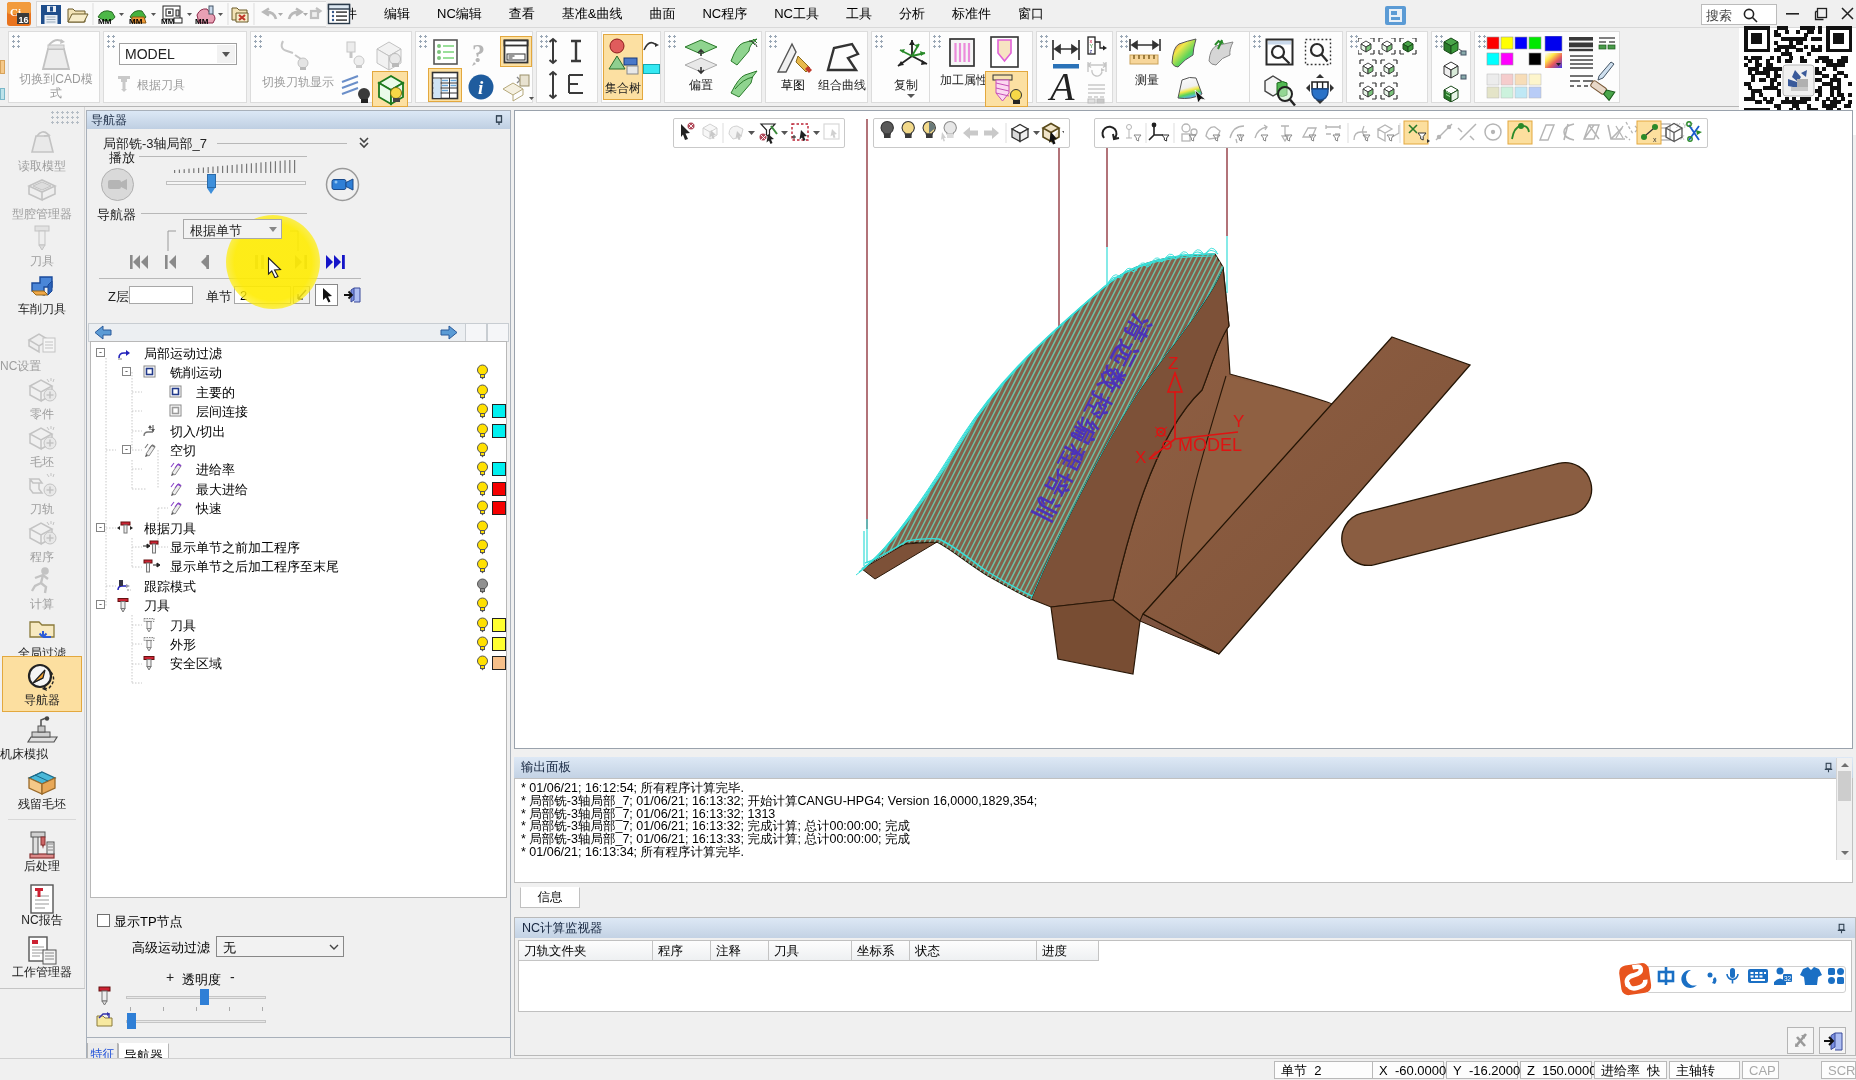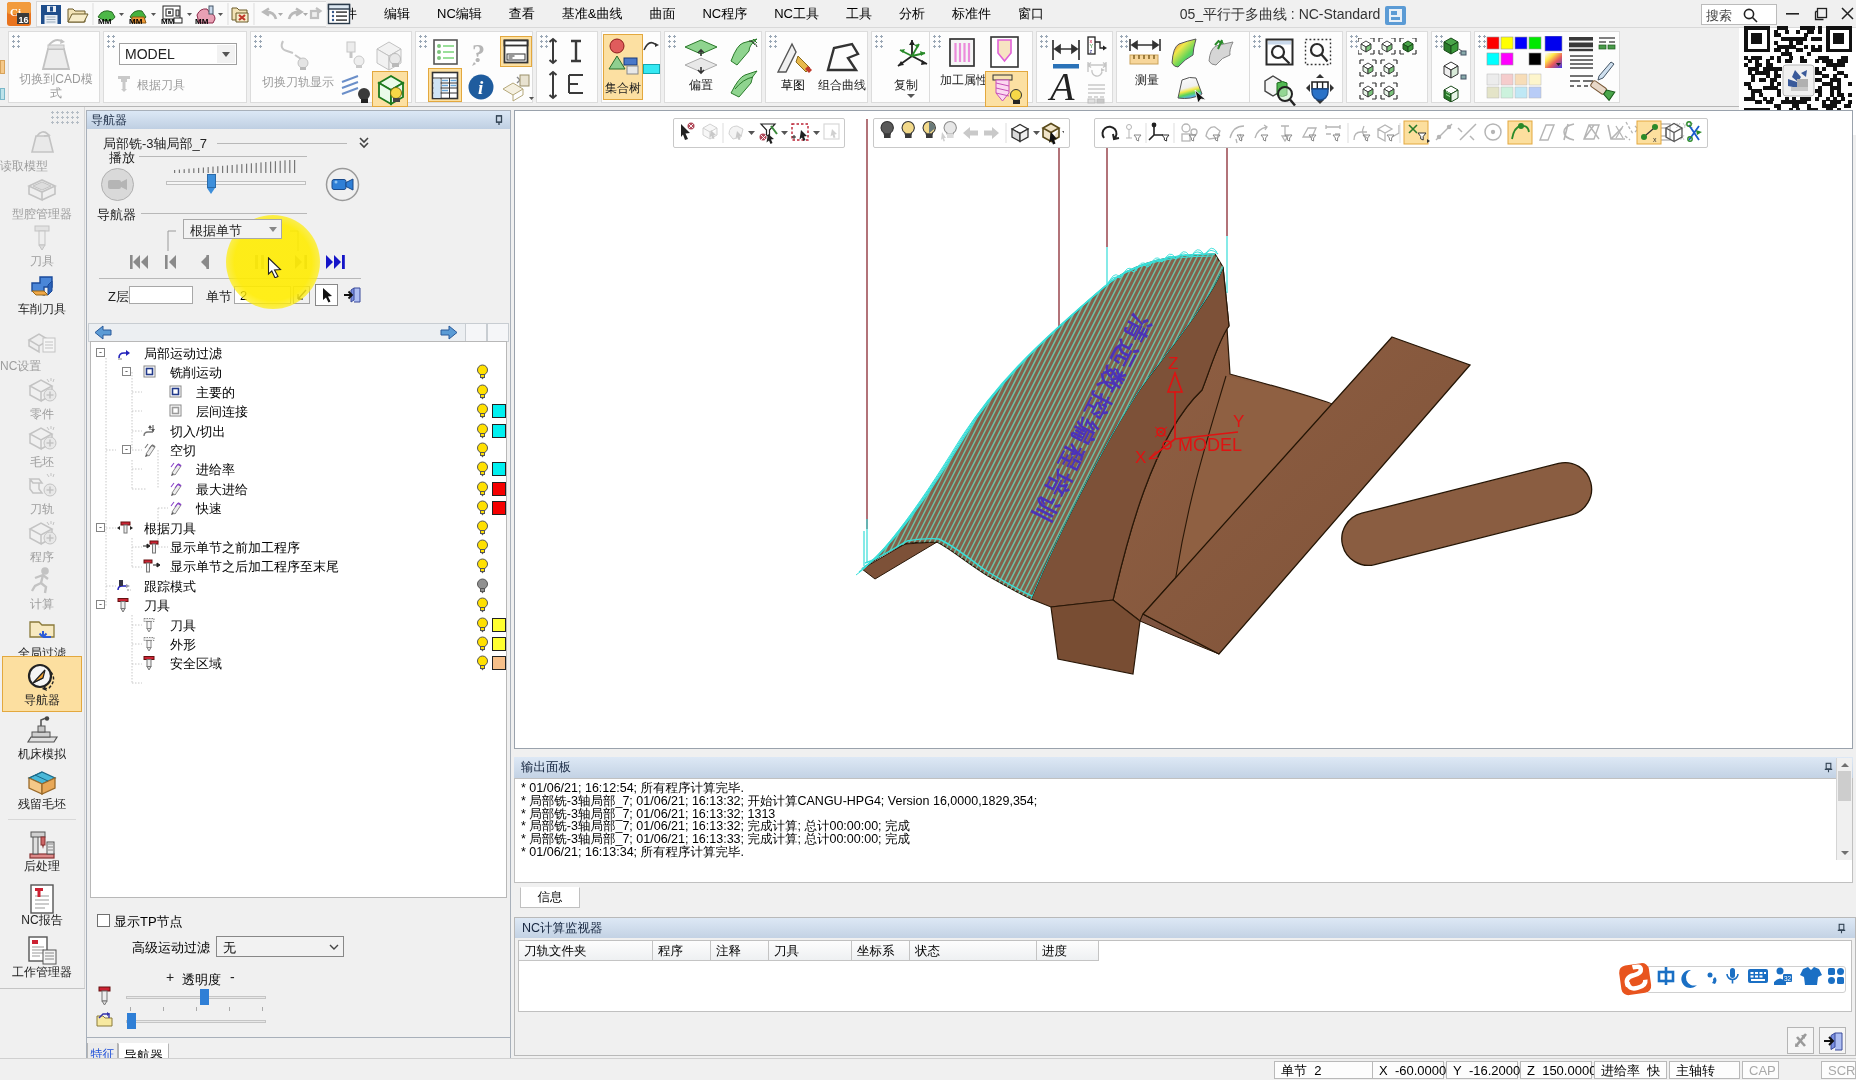--- a/index.html
+++ b/index.html
@@ -40,21 +40,20 @@
 #nchdr{position:absolute;left:0;top:0;width:1340px;height:20px;background:linear-gradient(#dde8f5,#c3d2e4);font-size:12.5px;line-height:20px;padding-left:7px;color:#15253f}
 #nctable{position:absolute;left:3px;top:22px;width:1334px;height:72px;background:#fff;border:1px solid #c0c0c0}
 .nch{position:absolute;top:0;height:20px;border-right:1px solid #c4c4c4;background:linear-gradient(#fdfdfd,#eef0f2);font-size:12.5px;line-height:20px;padding-left:5px;border-bottom:1px solid #c4c4c4}
 
 #statusbar{position:absolute;left:0;top:1058px;width:1856px;height:22px;background:#f0f0f0;border-top:1px solid #d0d0d0}
 .stbox{position:absolute;top:2px;height:18px;border:1px solid #b9b9b9;background:#fdfdfd;font-size:13px;line-height:17px;padding-left:6px}
 </style></head>
 <body>
 <div id="titlebar">
  <div id="menus"><span>文件</span><span>编辑</span><span>NC编辑</span><span>查看</span><span>基准&amp;曲线</span><span>曲面</span><span>NC程序</span><span>NC工具</span><span>工具</span><span>分析</span><span>标准件</span><span>窗口</span></div>
- <div id="apptitle">05_平行于多曲线 : NC-Standard</div>
  <div id="qat">
   <svg class="abs" style="left:6px;top:1px" width="320" height="26" viewBox="0 0 320 26">
    <rect x="1" y="1" width="24" height="24" rx="3" fill="#e8731e"></rect>
    <rect x="1" y="1" width="24" height="12" rx="3" fill="#f29b3d"></rect>
    <text x="4" y="15" font-size="11" font-weight="bold" fill="#fff" font-family="Liberation Serif">Ci</text>
    <rect x="11" y="12" width="12" height="11" fill="#3a3a3a"></rect>
    <text x="12.5" y="21.5" font-size="9" font-weight="bold" fill="#fff">16</text>
    <rect x="30.5" y="0.5" width="292" height="25" fill="#fafafa" stroke="#d8d8d8"></rect>
    <g>
           <rect x="35" y="4" width="20" height="19" fill="#1f4e8c"></rect>
@@ -752,21 +751,21 @@
       <path d="M51 44 l6 7 -3 5 -6 -5 z M44 53 l9 3 1 6 -10 -2z M57 47 l6 -3 -1 7z" fill="#3a5a9a"></path>
       <rect x="53" y="53" width="11" height="10" fill="#b0b0b0"></rect>
       <rect x="47" y="61" width="17" height="4" fill="#c8c8c8"></rect>
     </svg>
 </div>
 <div id="sidebar">
     <div class="abs" style="left:0;top:21px;width:84px;text-align:center"><svg width="34" height="28" viewBox="0 0 34 28">
         <path d="M7 24 L11 8 L24 8 L28 24 Z" fill="#e9e9e9" stroke="#c3c3c3" stroke-width="1.6"></path>
         <path d="M12 8 q5 -7 11 -2 m-3 -2 l4 3 -5 1" fill="none" stroke="#c3c3c3" stroke-width="1.6"></path>
       </svg></div>
-    <div class="abs" style="left:0;top:51px;width:84px;font-size:12px;color:#9d9d9d;white-space:nowrap">读取模型</div>
+    <div class="abs" style="left:0;top:51px;width:84px;text-align:center;font-size:12px;color:#9d9d9d;white-space:nowrap">读取模型</div>
     <div class="abs" style="left:0;top:69px;width:84px;text-align:center"><svg width="34" height="28" viewBox="0 0 34 28">
         <path d="M4 10 L17 4 L30 10 L17 16 Z M4 10 v8 L17 24 v-8 M30 10 v8 L17 24" fill="#eee" stroke="#c3c3c3" stroke-width="1.6"></path>
         <path d="M8 10 l9 -4 9 4 -9 4z" fill="#ddd" stroke="#c3c3c3"></path>
       </svg></div>
     <div class="abs" style="left:0;top:99px;width:84px;text-align:center;font-size:12px;color:#9d9d9d;white-space:nowrap">型腔管理器</div>
     <div class="abs" style="left:0;top:116px;width:84px;text-align:center"><svg width="34" height="30" viewBox="0 0 34 30">
         <rect x="10" y="3" width="14" height="5" fill="#e2e2e2" stroke="#c3c3c3"></rect>
         <rect x="14" y="8" width="6" height="14" fill="#eee" stroke="#c3c3c3"></rect>
         <path d="M14 22 h6 l-3 5z" fill="#ddd" stroke="#c3c3c3"></path>
       </svg></div>
@@ -833,21 +832,21 @@
         <path d="M20 24 l-3 3 5 2z" fill="#222"></path>
       </svg></div>
     <div class="abs" style="left:0;top:585px;width:84px;text-align:center;font-size:12px;color:#222;white-space:nowrap">导航器</div>
     <div class="abs" style="left:0;top:609px;width:84px;text-align:center"><svg width="36" height="32" viewBox="0 0 36 32">
         <path d="M4 26 h26 l3 -5 h-26z" fill="#e0e0e0" stroke="#555" stroke-width="1.2"></path>
         <rect x="8" y="16" width="18" height="5" fill="#d0d0d0" stroke="#555"></rect>
         <rect x="14" y="10" width="7" height="6" fill="#c8c8c8" stroke="#555"></rect>
         <path d="M17 10 V4 l5 -2" fill="none" stroke="#555" stroke-width="1.6"></path>
         <circle cx="23" cy="2.5" r="2.2" fill="#444"></circle>
       </svg></div>
-    <div class="abs" style="left:0;top:639px;width:84px;text-align:center;font-size:12px;color:#222;white-space:nowrap">机床模拟</div>
+    <div class="abs" style="left:0;top:639px;width:84px;text-align:left;font-size:12px;color:#222;white-space:nowrap">机床模拟</div>
     <div class="abs" style="left:0;top:659px;width:84px;text-align:center"><svg width="34" height="32" viewBox="0 0 34 32">
         <path d="M4 12 L17 6 L30 12 L17 18 Z" fill="#49b8d8" stroke="#1a6a8a" stroke-width="1.3"></path>
         <path d="M4 12 v10 l13 6 v-10z" fill="#f5c888" stroke="#9a6a2a" stroke-width="1.3"></path>
         <path d="M30 12 v10 l-13 6 v-10z" fill="#e8a858" stroke="#9a6a2a" stroke-width="1.3"></path>
         <path d="M10 9 l13 6 m-6 -9 l-13 6" stroke="#1a6a8a"></path>
       </svg></div>
     <div class="abs" style="left:0;top:689px;width:84px;text-align:center;font-size:12px;color:#222;white-space:nowrap">残留毛坯</div>
     <div class="abs" style="left:0;top:721px;width:84px;text-align:center"><svg width="34" height="34" viewBox="0 0 34 34">
         <rect x="5" y="26" width="24" height="4" fill="#d88" stroke="#833" stroke-width="1.2"></rect>
         <rect x="8" y="8" width="5" height="18" fill="#e0e0e0" stroke="#555"></rect>

